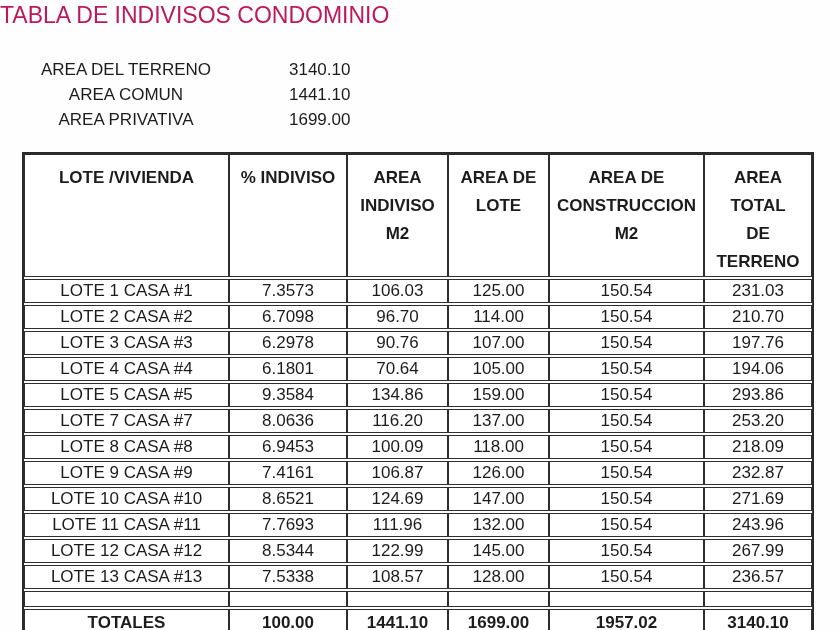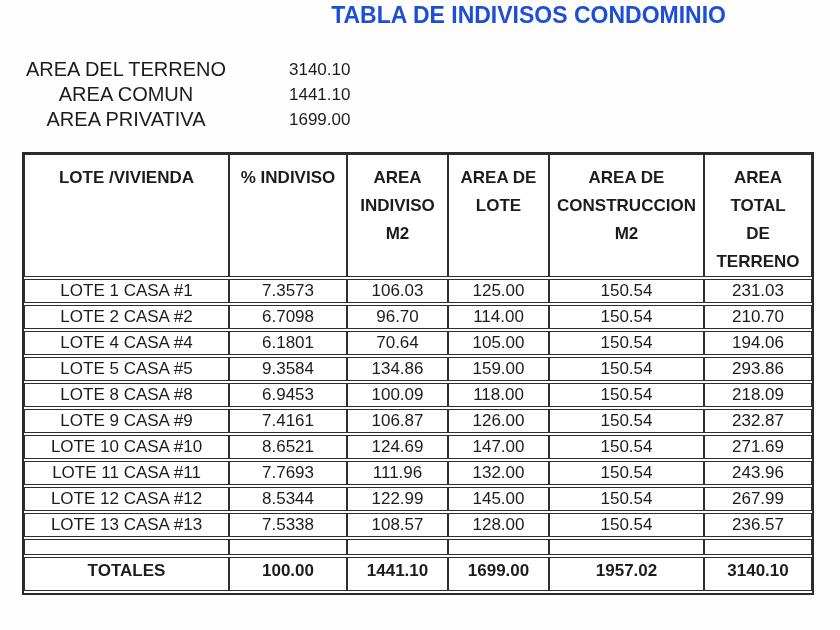--- a/index.html
+++ b/index.html
@@ -13,39 +13,39 @@
     position: relative;
     background: #fefefe;
     font-family: "Liberation Sans", sans-serif;
     color: #1c1c1c;
   }
   .title {
     position: absolute;
     top: 2px;
     left: 0;
     width: 726px;
-    text-align: right;
+    text-align: left;
     font-size: 23px;
-    font-weight: bold;
-    color: #1d4ed8;
+    font-weight: normal;
+    color: #be185d;
   }
   .summary {
     position: absolute;
     top: 57px;
     left: 20px;
   }
   .summary-row {
     display: flex;
     align-items: center;
     height: 25px;
   }
   .sum-label {
     width: 212px;
     text-align: center;
-    font-size: 20px;
+    font-size: 17px;
   }
   .sum-value {
     margin-left: 57px;
     font-size: 17px;
   }
   .table-wrap {
     position: absolute;
     left: 22px;
     top: 152px;
     width: 792px;
@@ -154,34 +154,50 @@
       </tr>
       <tr class="data-row">
         <td class="lote">LOTE 2 CASA #2</td>
         <td>6.7098</td>
         <td>96.70</td>
         <td>114.00</td>
         <td>150.54</td>
         <td>210.70</td>
       </tr>
       <tr class="data-row">
+        <td class="lote">LOTE 3 CASA #3</td>
+        <td>6.2978</td>
+        <td>90.76</td>
+        <td>107.00</td>
+        <td>150.54</td>
+        <td>197.76</td>
+      </tr>
+      <tr class="data-row">
         <td class="lote">LOTE 4 CASA #4</td>
         <td>6.1801</td>
         <td>70.64</td>
         <td>105.00</td>
         <td>150.54</td>
         <td>194.06</td>
       </tr>
       <tr class="data-row">
         <td class="lote">LOTE 5 CASA #5</td>
         <td>9.3584</td>
         <td>134.86</td>
         <td>159.00</td>
         <td>150.54</td>
         <td>293.86</td>
+      </tr>
+      <tr class="data-row">
+        <td class="lote">LOTE 7 CASA #7</td>
+        <td>8.0636</td>
+        <td>116.20</td>
+        <td>137.00</td>
+        <td>150.54</td>
+        <td>253.20</td>
       </tr>
       <tr class="data-row">
         <td class="lote">LOTE 8 CASA #8</td>
         <td>6.9453</td>
         <td>100.09</td>
         <td>118.00</td>
         <td>150.54</td>
         <td>218.09</td>
       </tr>
       <tr class="data-row">

